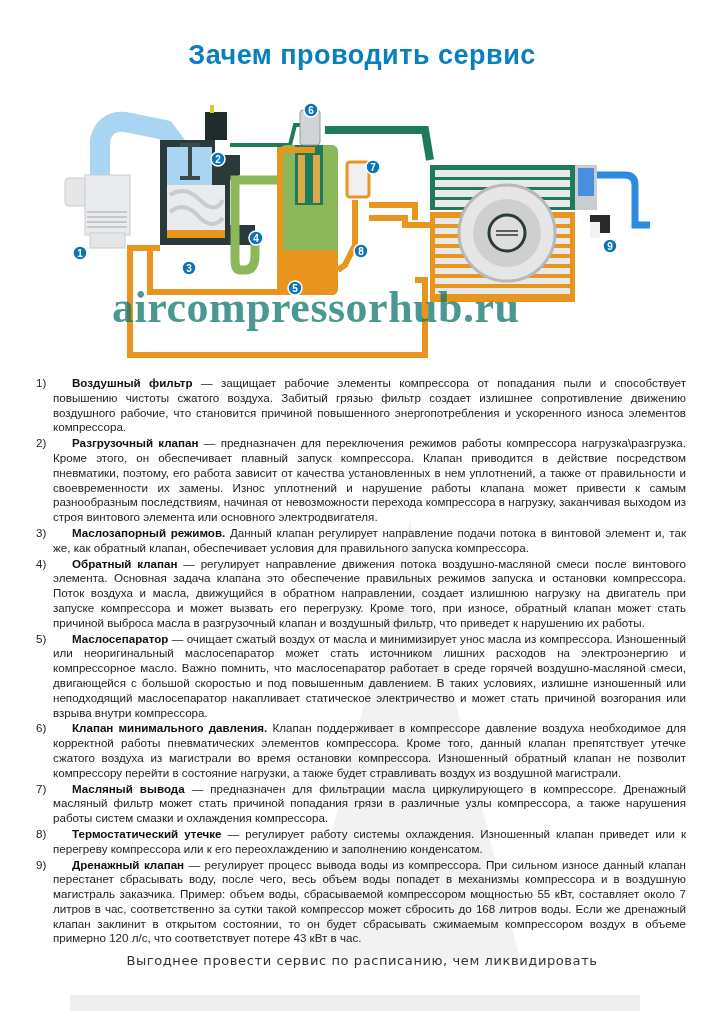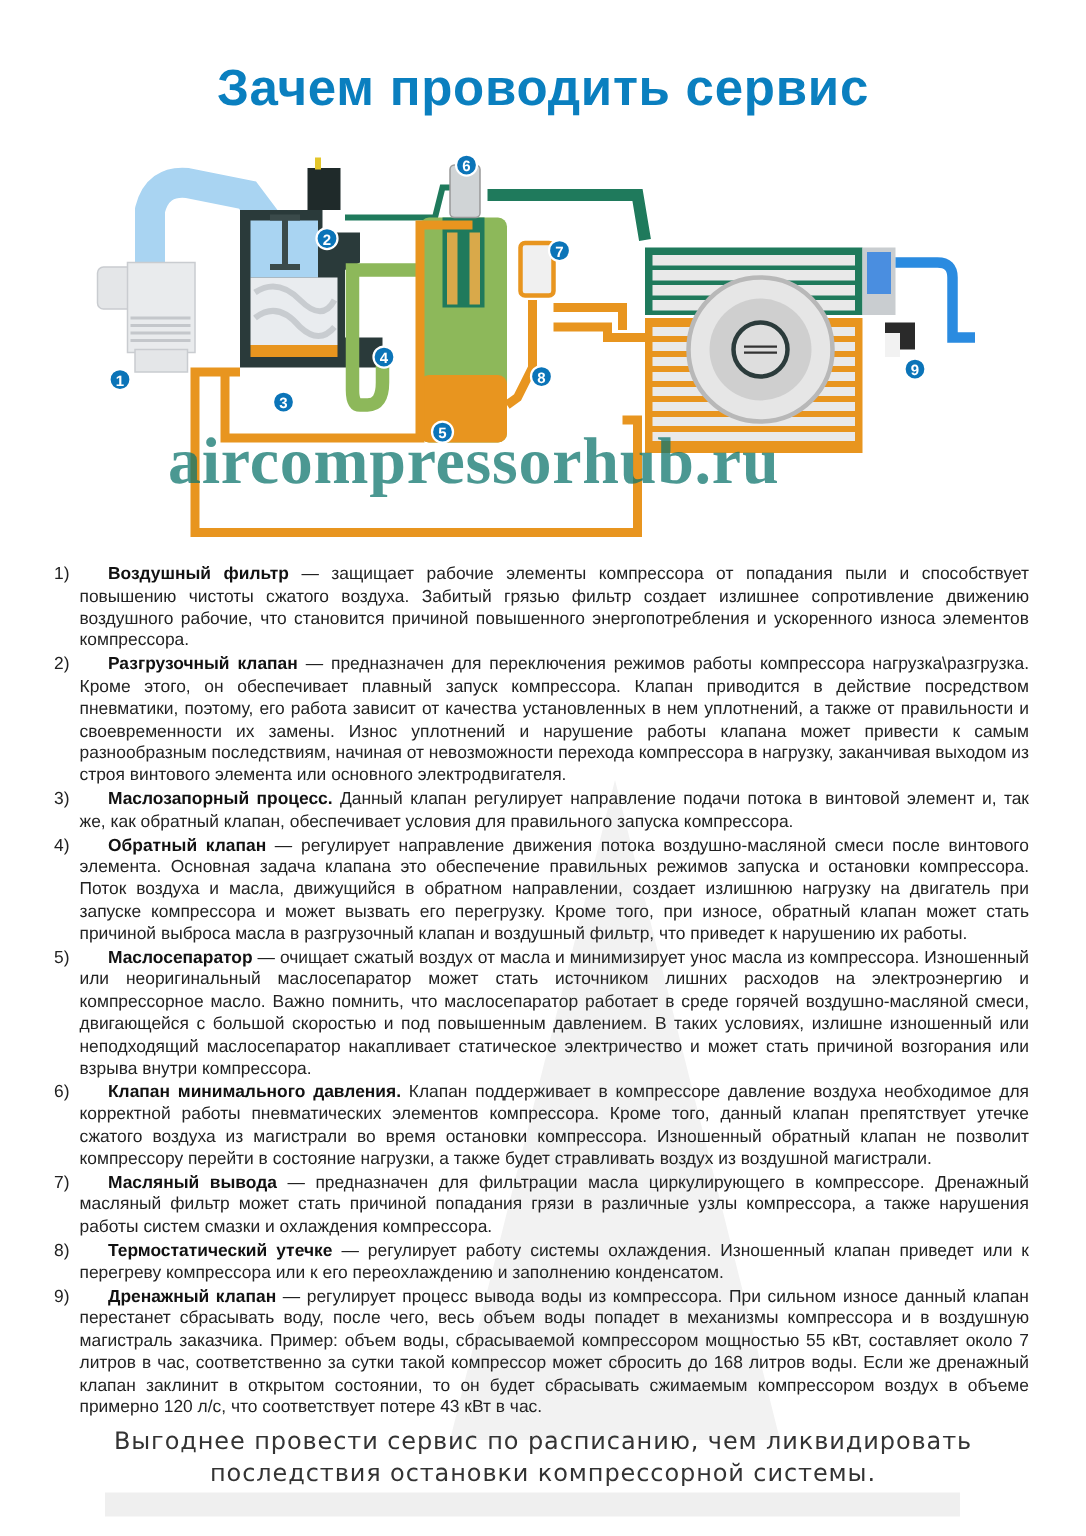--- a/index.html
+++ b/index.html
@@ -1,25 +1,25 @@
 <!DOCTYPE html>
 <html><head>
 <meta charset="utf-8">
 <style>
   html,body{margin:0;padding:0;background:#fff;}
   body{width:724px;height:1024px;position:relative;overflow:hidden;font-family:"Liberation Sans",sans-serif;}
-  .title{position:absolute;top:40px;left:0;width:724px;text-align:center;font-family:"Liberation Sans",sans-serif;font-weight:bold;font-size:34px;color:#0a7fbf;letter-spacing:0.5px;}
+  .title{position:absolute;top:40px;left:0;width:724px;text-align:center;font-family:"Liberation Sans",sans-serif;font-weight:bold;font-size:27px;color:#0a7fbf;letter-spacing:0.5px;}
   .diagram{position:absolute;top:100px;left:55px;width:620px;height:265px;}
   .watermark{position:absolute;top:282px;left:112px;font-family:"Liberation Serif",serif;font-size:44px;font-weight:bold;color:#0f766e;opacity:0.75;letter-spacing:0.5px;}
   .bgmark{position:absolute;left:300px;top:520px;width:0;height:0;border-left:110px solid transparent;border-right:110px solid transparent;border-bottom:440px solid #f2f2f2;z-index:0;}
   .list{position:absolute;top:376px;left:36px;width:650px;margin:0;padding:0;list-style:none;font-size:11.6px;line-height:14.8px;color:#222;z-index:1;font-family:"Liberation Sans",sans-serif;}
   .list li{position:relative;padding-left:17px;text-align:justify;margin-bottom:1px;}
   .list .num{position:absolute;left:0;top:0;}
   .list b{font-weight:bold;color:#111;padding-left:19px;}
-  .footer{position:absolute;top:950px;left:0;width:724px;text-align:center;font-size:16px;line-height:21px;color:#333;letter-spacing:0.6px;font-family:"DejaVu Sans",sans-serif;z-index:1;}
+  .footer{position:absolute;top:950px;left:0;width:724px;text-align:center;font-size:13px;line-height:21px;color:#333;letter-spacing:0.6px;font-family:"DejaVu Sans",sans-serif;z-index:1;}
   .footbar{position:absolute;top:995px;left:70px;width:570px;height:16px;background:#efefef;}
   .badge{fill:#0b74b8;stroke:#fff;stroke-width:1.5;}
   .badge-t{fill:#fff;font-size:10px;font-weight:bold;font-family:"Liberation Sans",sans-serif;text-anchor:middle;}
 </style>
 </head>
 <body>
 
 <div class="title">Зачем проводить сервис</div>
 
 <div class="diagram">
@@ -153,26 +153,25 @@
   </svg>
 </div>
 
 <div class="watermark">aircompressorhub.ru</div>
 
 <div class="bgmark"></div>
 
 <ol class="list">
   <li><span class="num">1)</span><b>Воздушный фильтр</b><span> — </span><span>защищает рабочие элементы компрессора от попадания пыли и способствует повышению чистоты сжатого воздуха. Забитый грязью фильтр создает излишнее сопротивление движению воздушного рабочие, что становится причиной повышенного энергопотребления и ускоренного износа элементов компрессора.</span></li>
   <li><span class="num">2)</span><b>Разгрузочный клапан</b><span> — </span><span>предназначен для переключения режимов работы компрессора нагрузка\разгрузка. Кроме этого, он обеспечивает плавный запуск компрессора. Клапан приводится в действие посредством пневматики, поэтому, его работа зависит от качества установленных в нем уплотнений, а также от правильности и своевременности их замены. Износ уплотнений и нарушение работы клапана может привести к самым разнообразным последствиям, начиная от невозможности перехода компрессора в нагрузку, заканчивая выходом из строя винтового элемента или основного электродвигателя.</span></li>
-  <li><span class="num">3)</span><b>Маслозапорный процесс.</b><span> </span><span>Данный клапан регулирует направление подачи потока в винтовой элемент и, так же, как обратный клапан, обеспечивает условия для правильного запуска компрессора.</span></li>
+  <li><span class="num">3)</span><b>Маслозапорный режимов.</b><span> </span><span>Данный клапан регулирует направление подачи потока в винтовой элемент и, так же, как обратный клапан, обеспечивает условия для правильного запуска компрессора.</span></li>
   <li><span class="num">4)</span><b>Обратный клапан</b><span> — </span><span>регулирует направление движения потока воздушно-масляной смеси после винтового элемента. Основная задача клапана это обеспечение правильных режимов запуска и остановки компрессора. Поток воздуха и масла, движущийся в обратном направлении, создает излишнюю нагрузку на двигатель при запуске компрессора и может вызвать его перегрузку. Кроме того, при износе, обратный клапан может стать причиной выброса масла в разгрузочный клапан и воздушный фильтр, что приведет к нарушению их работы.</span></li>
   <li><span class="num">5)</span><b>Маслосепаратор</b><span> — </span><span>очищает сжатый воздух от масла и минимизирует унос масла из компрессора. Изношенный или неоригинальный маслосепаратор может стать источником лишних расходов на электроэнергию и компрессорное масло. Важно помнить, что маслосепаратор работает в среде горячей воздушно-масляной смеси, двигающейся с большой скоростью и под повышенным давлением. В таких условиях, излишне изношенный или неподходящий маслосепаратор накапливает статическое электричество и может стать причиной возгорания или взрыва внутри компрессора.</span></li>
   <li><span class="num">6)</span><b>Клапан минимального давления.</b><span> </span><span>Клапан поддерживает в компрессоре давление воздуха необходимое для корректной работы пневматических элементов компрессора. Кроме того, данный клапан препятствует утечке сжатого воздуха из магистрали во время остановки компрессора. Изношенный обратный клапан не позволит компрессору перейти в состояние нагрузки, а также будет стравливать воздух из воздушной магистрали.</span></li>
   <li><span class="num">7)</span><b>Масляный вывода</b><span> — </span><span>предназначен для фильтрации масла циркулирующего в компрессоре. Дренажный масляный фильтр может стать причиной попадания грязи в различные узлы компрессора, а также нарушения работы систем смазки и охлаждения компрессора.</span></li>
   <li><span class="num">8)</span><b>Термостатический утечке</b><span> — </span><span>регулирует работу системы охлаждения. Изношенный клапан приведет или к перегреву компрессора или к его переохлаждению и заполнению конденсатом.</span></li>
   <li><span class="num">9)</span><b>Дренажный клапан</b><span> — </span><span>регулирует процесс вывода воды из компрессора. При сильном износе данный клапан перестанет сбрасывать воду, после чего, весь объем воды попадет в механизмы компрессора и в воздушную магистраль заказчика. Пример: объем воды, сбрасываемой компрессором мощностью 55 кВт, составляет около 7 литров в час, соответственно за сутки такой компрессор может сбросить до 168 литров воды. Если же дренажный клапан заклинит в открытом состоянии, то он будет сбрасывать сжимаемым компрессором воздух в объеме примерно 120 л/с, что соответствует потере 43 кВт в час.</span></li>
 </ol>
 
 <div class="footbar"></div>
 <div class="footer">
   <div>Выгоднее провести сервис по расписанию, чем ликвидировать</div>
-  <div>последствия остановки компрессорной системы.</div>
 </div>
 
 </body></html>

